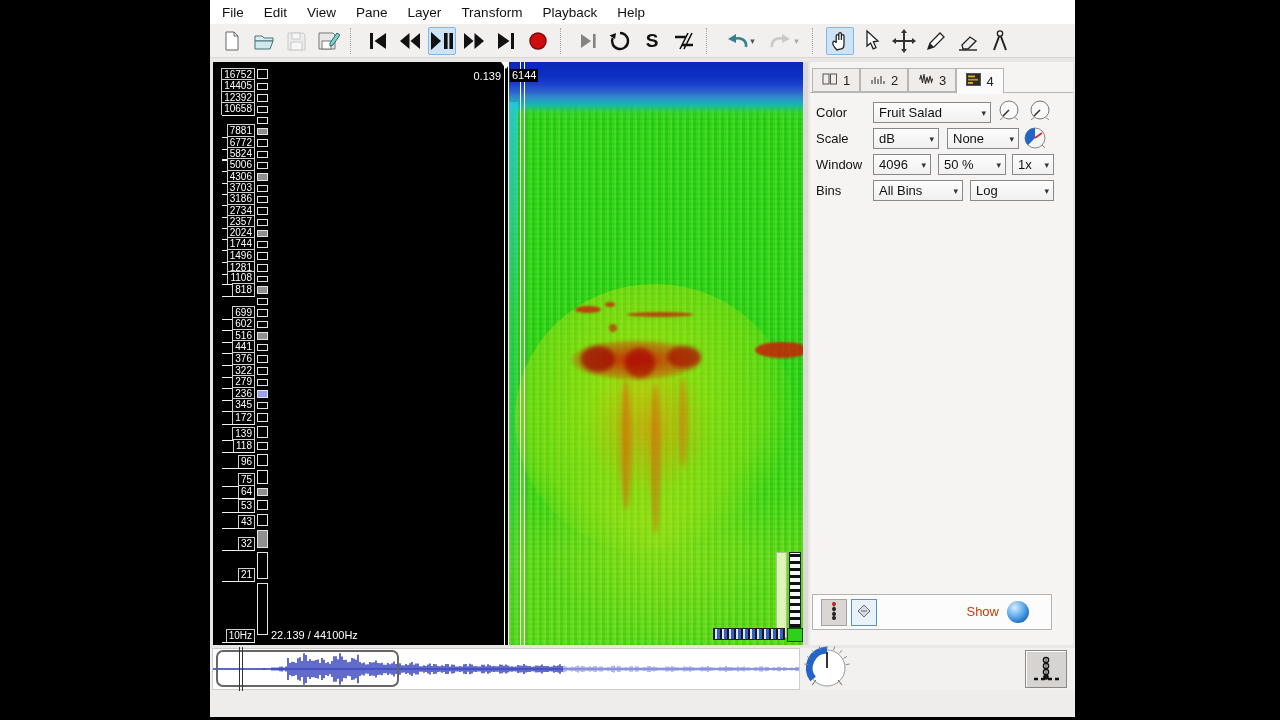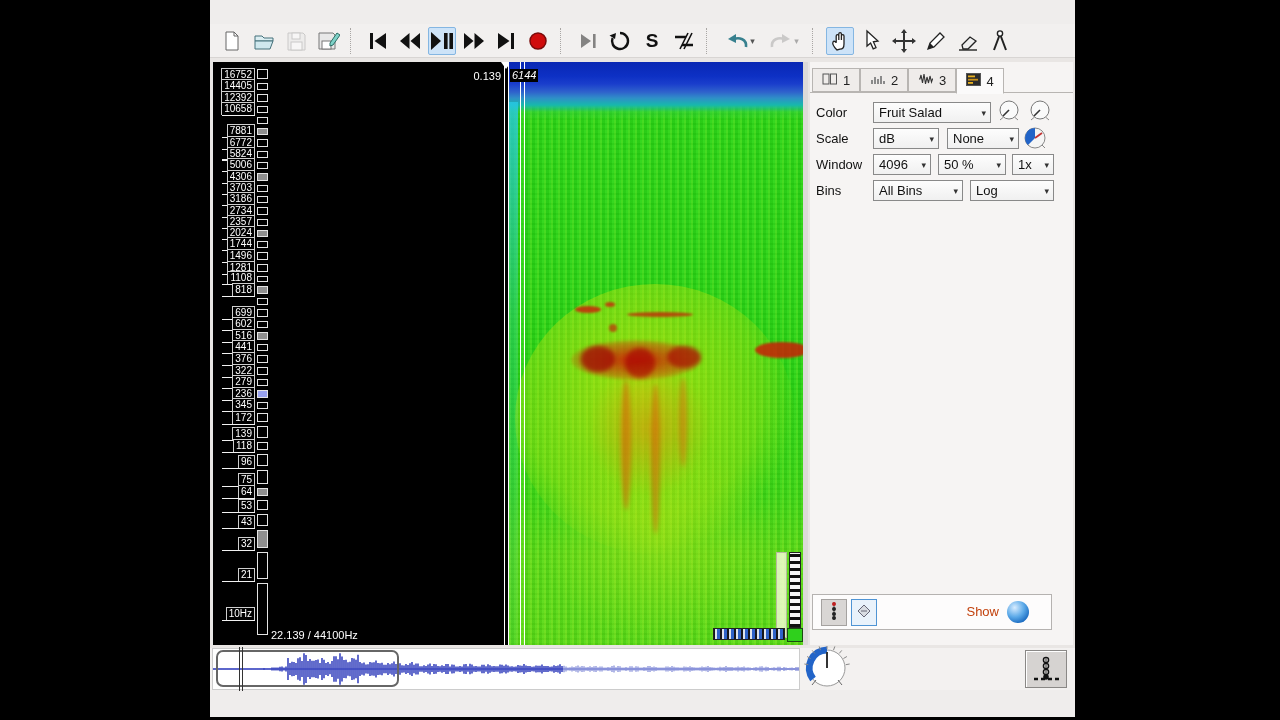--- a/index.html
+++ b/index.html
@@ -45,21 +45,21 @@
   #spectro{position:absolute;left:296px;top:0;width:294px;height:583px;overflow:hidden;
     background-color:#2ad411;
     background-image:
       linear-gradient(180deg,#0a28b4 0px,#0d30c4 14px,#1a3ecc 22px,#2f62cc 30px,#2f8ec8 36px,#17b8ac 43px,rgba(60,210,80,0.35) 50px,rgba(60,210,80,0) 58px),
       repeating-linear-gradient(90deg,rgba(250,255,120,0.12) 0 2px,rgba(10,120,30,0.10) 2px 5px,rgba(255,255,255,0.04) 5px 7px),
       repeating-linear-gradient(0deg,rgba(0,110,10,0.06) 0 2px,rgba(120,255,120,0.05) 2px 5px),
       linear-gradient(0deg,rgba(205,230,20,0.30) 0 90px,rgba(205,230,20,0.12) 150px,rgba(0,0,0,0) 260px);
     background-repeat:no-repeat,repeat,repeat,no-repeat;}
   .blob{position:absolute;border-radius:50%;pointer-events:none;}
   #freq-cursor-label{position:absolute;left:1px;top:7px;background:#000;color:#fff;
-    font-size:11px;padding:0 2px;line-height:13px;font-style:italic;}
+    font-size:11px;padding:0 2px;line-height:13px;}
   #pale-meter{position:absolute;left:267px;top:490px;width:11px;height:86px;
     background:rgba(255,255,225,0.78);border:1px solid #b9b9a0;}
   #vwheel{position:absolute;left:280px;top:490px;width:12px;height:76px;border:1px solid #222;
     background:repeating-linear-gradient(0deg,#101010 0 3px,#f6f6f6 3px 7px);}
   #hwheel{position:absolute;left:204px;top:566px;width:72px;height:12px;border:1px solid #222;
     background:repeating-linear-gradient(90deg,#15151a 0 1px,#dfe3ec 1px 3px,#2f62c8 3px 6px,#15151a 6px 7px);}
   #corner-resize{position:absolute;left:278px;top:566px;width:16px;height:14px;
     background:#2fd01c;border:1px solid #1a4a10;}
 
   #pane-right-strip{position:absolute;left:590px;top:0;width:6px;height:583px;background:#dcdad8;}
@@ -101,20 +101,30 @@
   
   #statusbar{position:absolute;left:0;top:696px;width:100%;height:21px;background:#fbfafa;
     border-top:1px solid #c0bebc;display:flex;align-items:center;}
   #status-text{font-size:13px;color:#000;padding-left:4px;}
 </style>
 </head>
 <body>
 
 <div id="app">
 
+  <div id="menubar">
+      <div class="menu-item">File</div>
+      <div class="menu-item">Edit</div>
+      <div class="menu-item">View</div>
+      <div class="menu-item">Pane</div>
+      <div class="menu-item">Layer</div>
+      <div class="menu-item">Transform</div>
+      <div class="menu-item">Playback</div>
+      <div class="menu-item">Help</div>
+    </div>
 
   <div id="toolbar">
       <div class="tbtn">
         <span>
           <svg width="24" height="24">
             <path d="M6 3h8l4 4v14H6z" fill="#fff" stroke="#666"></path>
             <path d="M14 3v4h4" fill="none" stroke="#666"></path>
           </svg>
         </span>
       </div>
@@ -449,21 +459,21 @@
           </div>
           <div class="piano-key" style="top: 452.096px; height: 11.66px;"></div>
           <div class="freq-row" style="top: 466.756px; height: 22.1289px;">
             <span>32</span>
           </div>
           <div class="piano-key gray" style="top: 467.756px; height: 18.1289px;"></div>
           <div class="freq-row" style="top: 488.885px; height: 31.5469px;">
             <span>21</span>
           </div>
           <div class="piano-key" style="top: 489.885px; height: 27.5469px;"></div>
-          <div class="freq-row" style="top: 503px; height: 55.5677px;">
+          <div class="freq-row" style="top: 525px; height: 55.5677px;">
             <span>10Hz</span>
           </div>
           <div class="piano-key" style="top: 521.432px; height: 51.5677px;"></div>
         </div>
 
       <div id="time-cursor-label">0.139</div>
       <div class="cursor-line" style="left:291px"></div>
       <div class="cursor-line" style="left:295px"></div>
       <div id="cursor-marker"></div>
 

